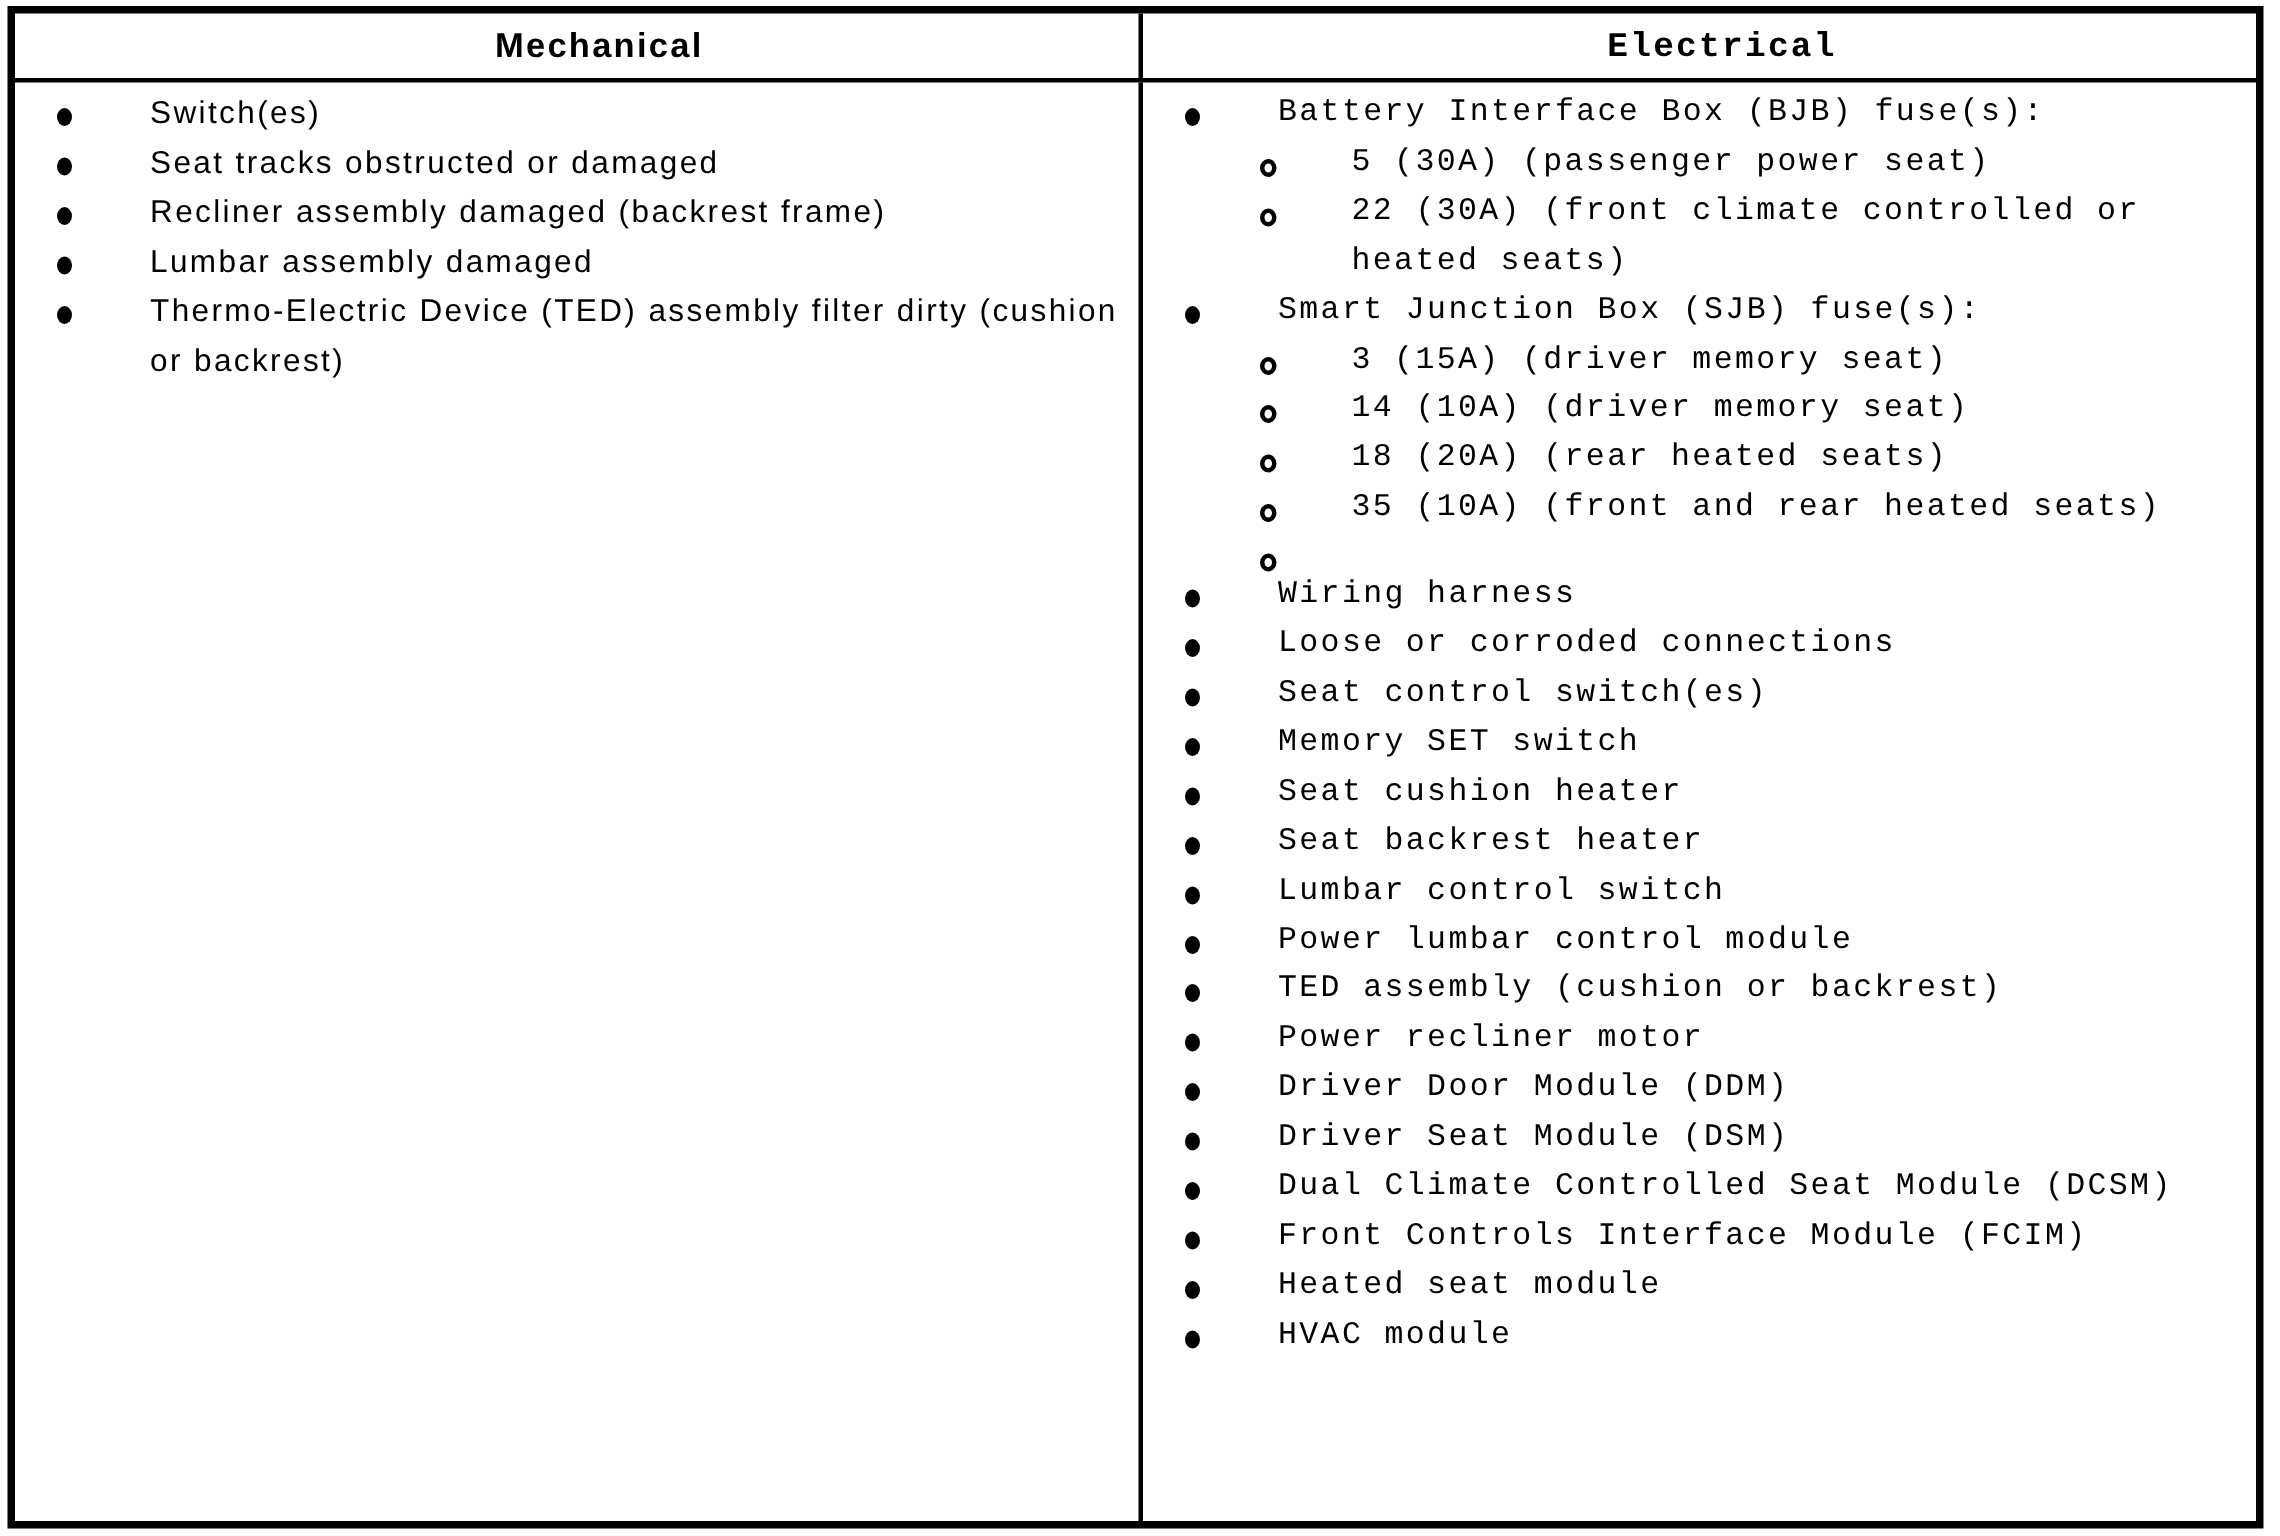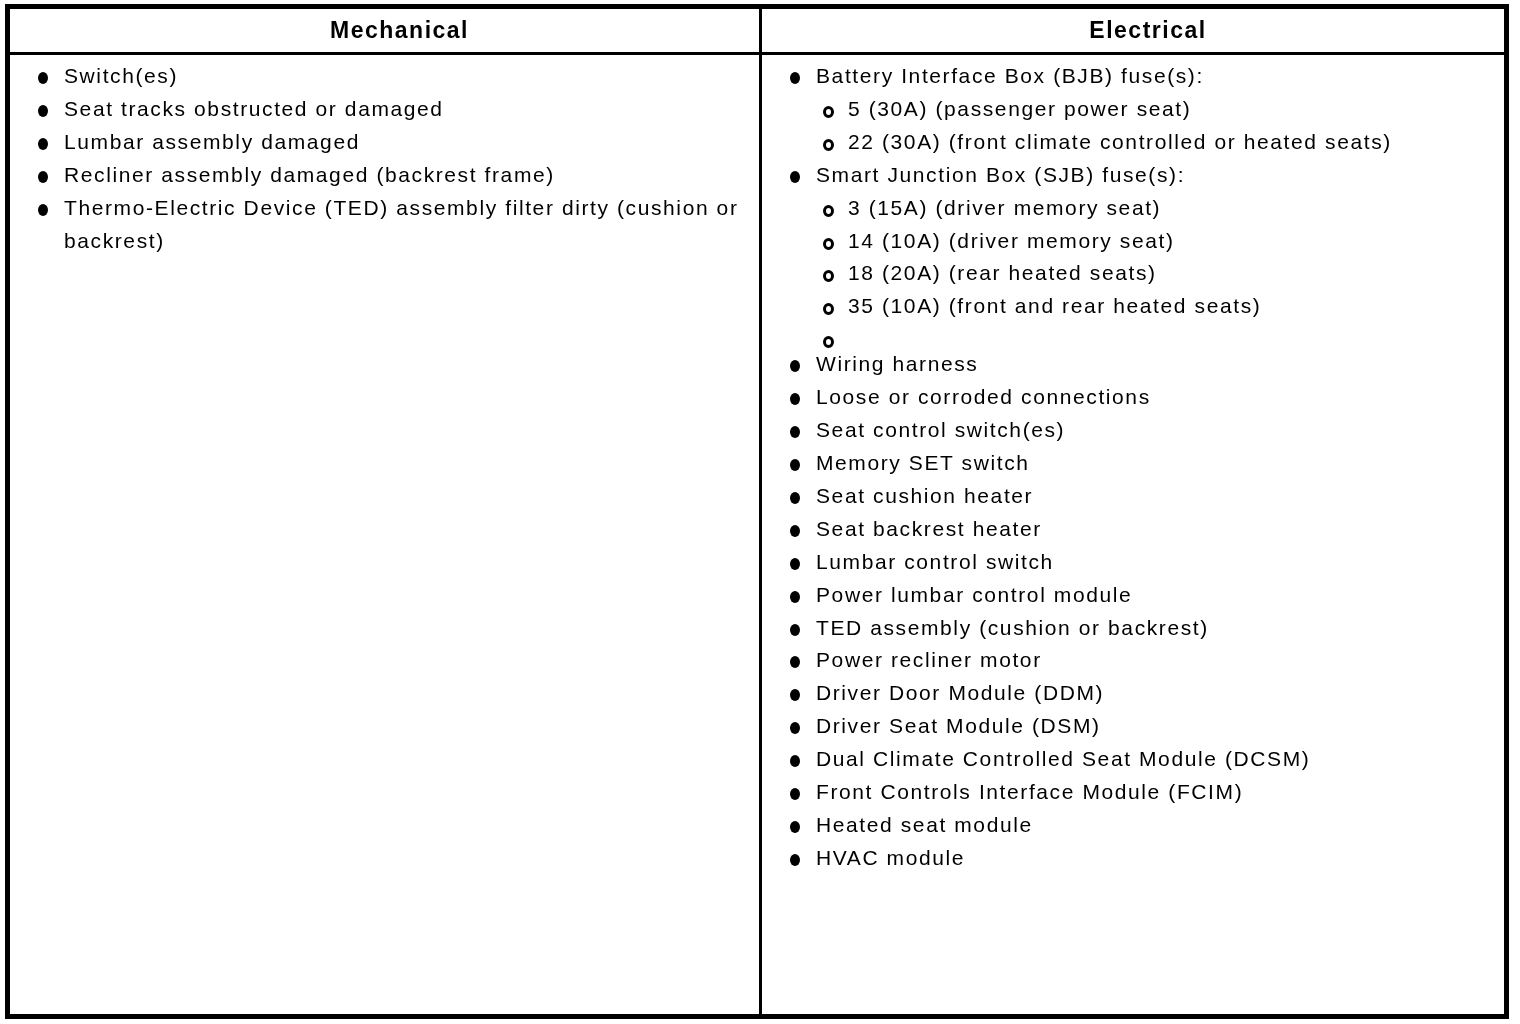--- a/index.html
+++ b/index.html
@@ -38,43 +38,45 @@
     min-height: 0;
   }
   .col-left {
     width: 752px;
     box-sizing: border-box;
     border-right: 3px solid #000000;
   }
   .col-right {
     flex: 1;
     min-width: 0;
+    font-family: Liberation Mono, monospace;
   }
   .header-cell {
     height: 43px;
     display: flex;
     align-items: center;
     justify-content: center;
     font-weight: bold;
     font-size: 23px;
     letter-spacing: 1.5px;
     padding-left: 30px;
   }
   .list {
     padding-top: 5px;
     font-size: 21px;
     letter-spacing: 1.6px;
     line-height: 32.9px;
   }
   .item {
     display: flex;
     align-items: flex-start;
+    gap: 36px;
   }
   .item.l1 { padding-left: 28px; }
-  .item.l2 { padding-left: 61px; }
+  .item.l2 { padding-left: 78px; }
   .marker {
     flex: 0 0 26px;
     display: block;
   }
   .item.l2 .marker { flex: 0 0 25px; }
   .dot {
     display: block;
     width: 10px;
     height: 12px;
     margin-top: 12px;
@@ -115,27 +117,27 @@
         <div class="item l1">
           <span class="marker">
             <span class="dot"></span>
           </span>
           <span class="text">Seat tracks obstructed or damaged</span>
         </div>
         <div class="item l1">
           <span class="marker">
             <span class="dot"></span>
           </span>
+          <span class="text">Recliner assembly damaged (backrest frame)</span>
+        </div>
+        <div class="item l1">
+          <span class="marker">
+            <span class="dot"></span>
+          </span>
           <span class="text">Lumbar assembly damaged</span>
-        </div>
-        <div class="item l1">
-          <span class="marker">
-            <span class="dot"></span>
-          </span>
-          <span class="text">Recliner assembly damaged (backrest frame)</span>
         </div>
         <div class="item l1">
           <span class="marker">
             <span class="dot"></span>
           </span>
           <span class="text">Thermo-Electric Device (TED) assembly filter dirty (cushion or backrest)</span>
         </div>
       </div>
     <div class="col-right list">
         <div class="item l1">

